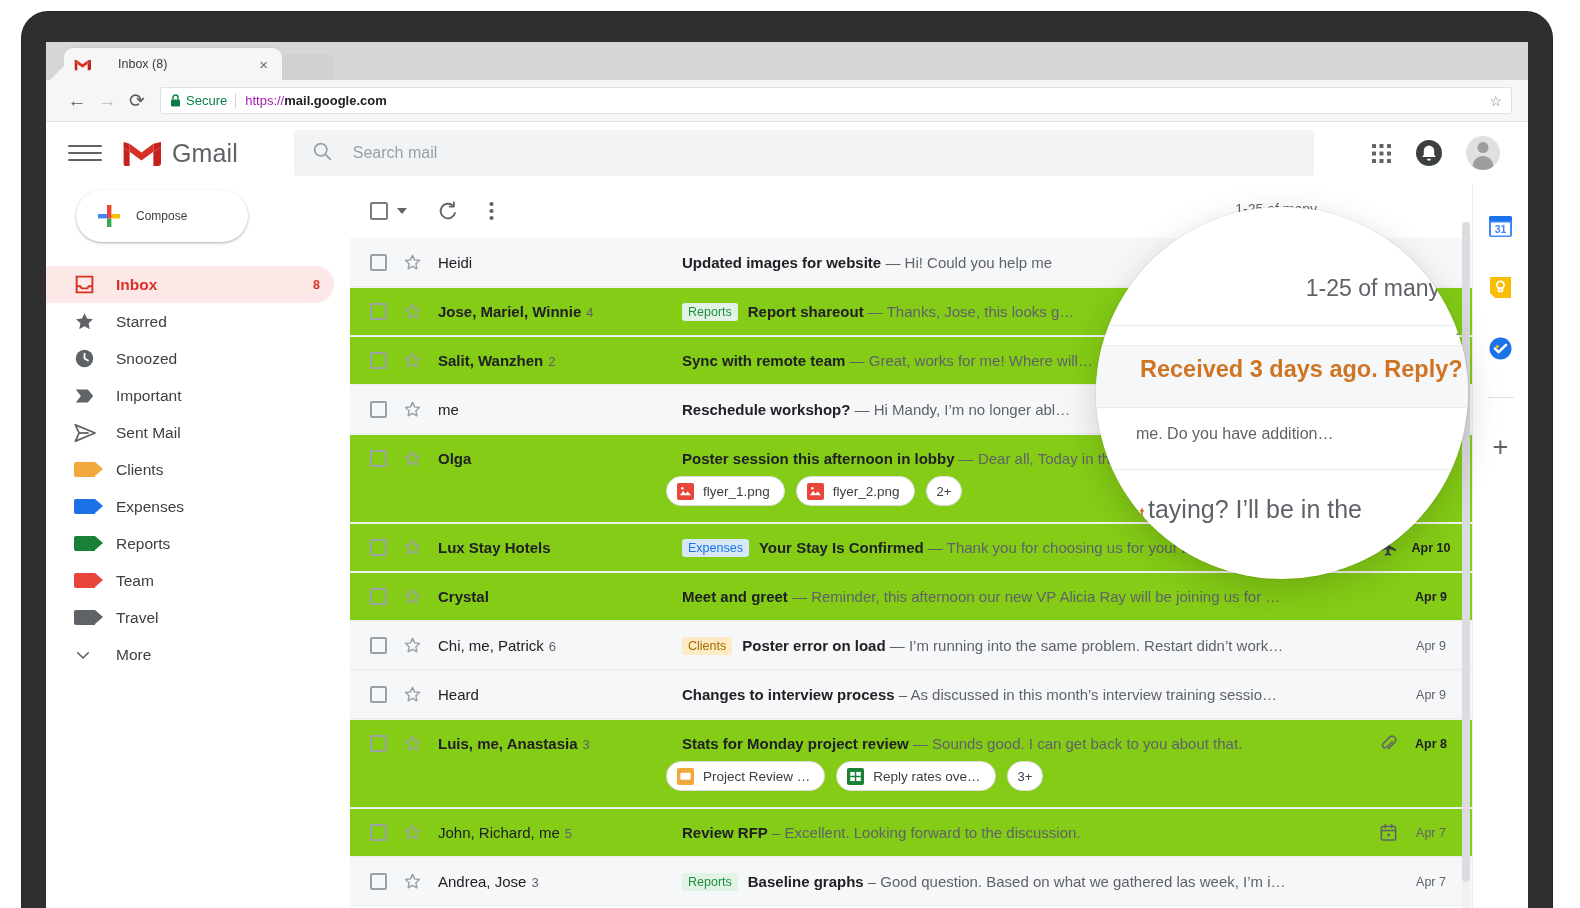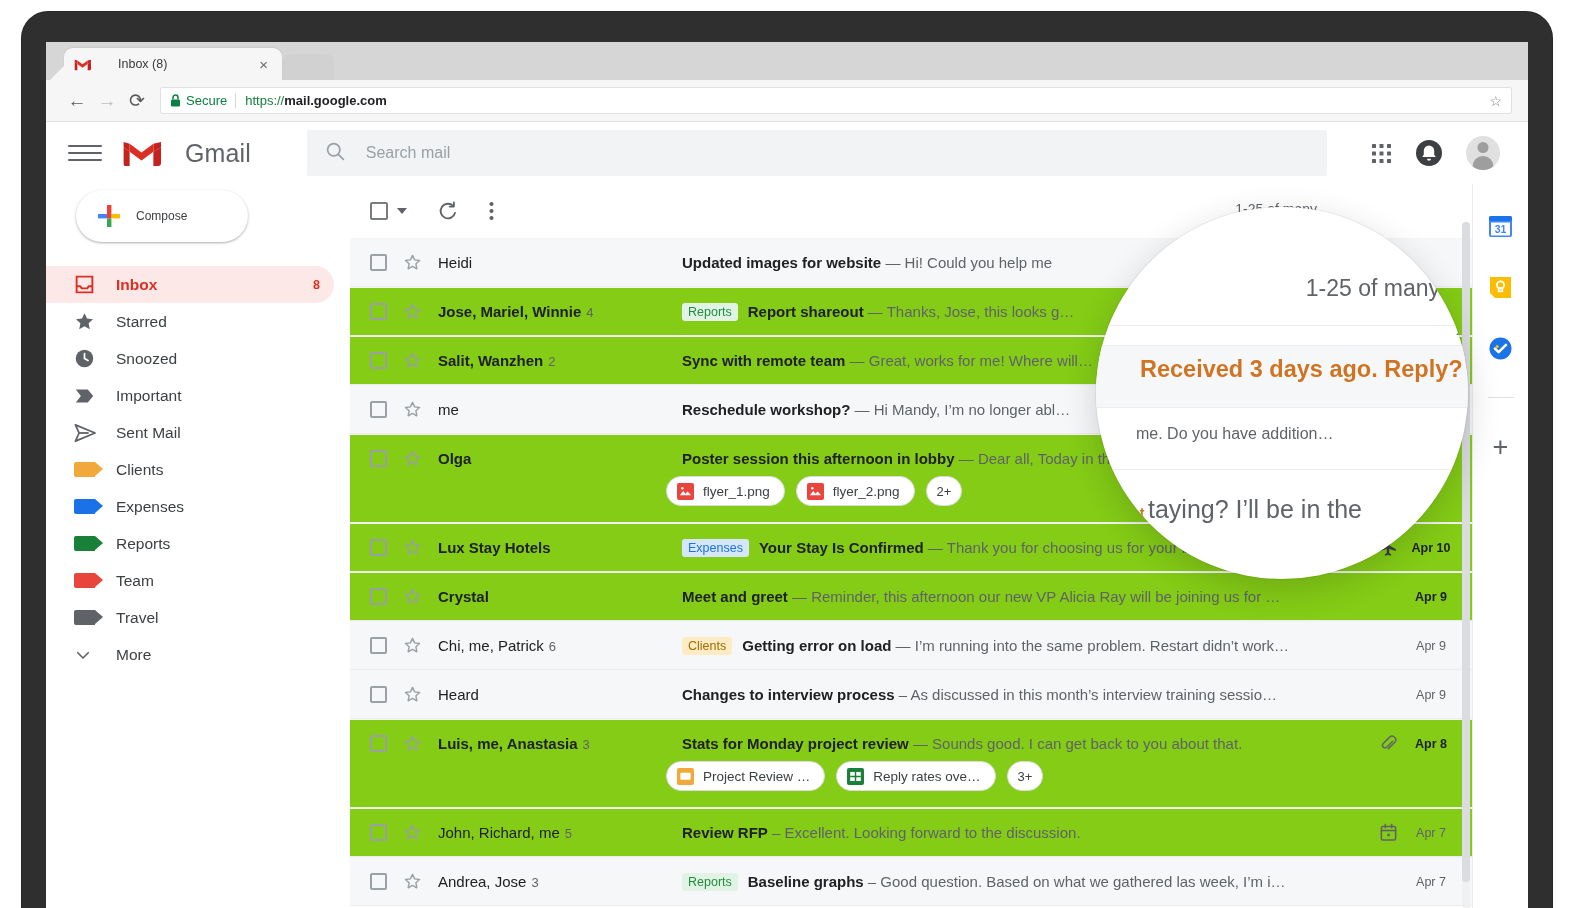--- a/index.html
+++ b/index.html
@@ -89,36 +89,36 @@
     background: #ffffff;
     border-radius: 3px;
     display: flex; align-items: center;
     padding: 0 10px;
     font-size: 13px;
     box-shadow: inset 0 0 0 1px #e0e0e0;
   }
   #lock-icon { margin-right: 5px; display:flex; }
   #secure-text { color: #0b8043; font-weight: 400; margin-right: 8px; }
   #omni-div { width:1px; height:15px; background:#d4d4d4; margin-right:9px; }
-  #url-pre { color: #15803d; }
+  #url-pre { color: #a21caf; }
   #url-host { color: #202124; font-weight: bold; }
   #omni-star { margin-left:auto; color:#7a7a7a; font-size:14px; cursor:pointer; }
 
   
   #gmail { position: relative; height: 810px; background:#fff; }
 
   #gm-header {
     height: 62px;
     display: flex; align-items: center;
     background: #fff;
     padding-left: 22px;
   }
   #hamburger { width:34px; cursor:pointer; display:flex; flex-direction:column; gap:5px; }
   #hamburger span { display:block; height:2px; background:#5f6368; border-radius:1px; }
-  #gm-logo { display:flex; align-items:center; margin-left:20px;gap:13px; }
+  #gm-logo { display:flex; align-items:center; margin-left:20px; }
   #gm-logo-text {
     font-size: 25px; color: #5f6368;
     margin-left: 11px; letter-spacing:.1px;
   }
   #searchbar {
     margin-left: 56px;
     width: 1020px; height: 46px;
     background: #f1f3f4;
     display: flex; align-items: center;
     padding: 0 18px;
@@ -705,21 +705,21 @@
                 <div class="row-main">
                   <span class="r-check"></span>
                   <span class="r-star">
                     <svg width="19" height="19" viewBox="0 0 24 24">
                       <path d="M12 3l2.7 5.7 6.2.8-4.6 4.2 1.2 6.2L12 16.9 6.5 19.9l1.2-6.2L3.1 9.5l6.2-.8z" fill="none" stroke="#9aa0a6" stroke-width="1.8" stroke-linejoin="round"></path>
                     </svg>
                   </span>
                   <span class="r-senders"><span>Chi, me, Patrick</span><span class="cnt">6</span></span>
                   <span class="r-subject">
                     <span class="chip-label" style="background:#fdecc3;color:#a16b00">Clients</span>
-                    <span class="subj-text"><span class="sbj">Getting error on load</span> <span class="snip">— I’m running into the same problem. Restart didn’t work…</span></span>
+                    <span class="subj-text"><span class="sbj">Poster error on load</span> <span class="snip">— I’m running into the same problem. Restart didn’t work…</span></span>
                   </span>
                   <span class="r-date">Apr 9</span>
                 </div>
               </div>
               <div class="row read">
                 <div class="row-main">
                   <span class="r-check"></span>
                   <span class="r-star">
                     <svg width="19" height="19" viewBox="0 0 24 24">
                       <path d="M12 3l2.7 5.7 6.2.8-4.6 4.2 1.2 6.2L12 16.9 6.5 19.9l1.2-6.2L3.1 9.5l6.2-.8z" fill="none" stroke="#9aa0a6" stroke-width="1.8" stroke-linejoin="round"></path>

